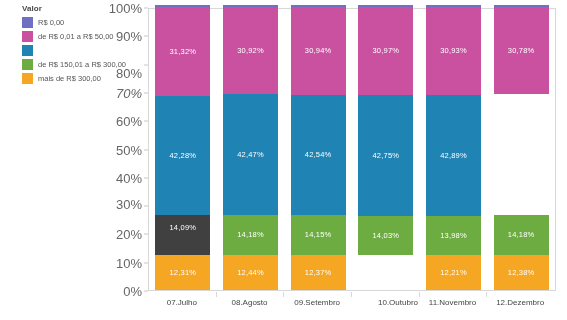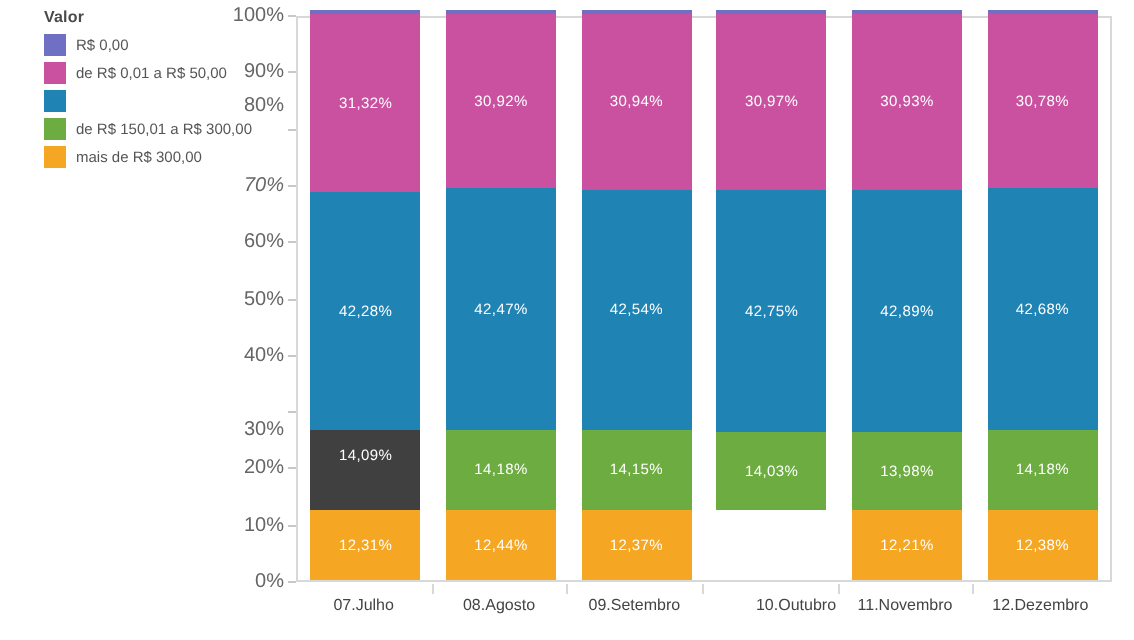--- a/index.html
+++ b/index.html
@@ -59,21 +59,21 @@
   
   #y-axis {
     position: absolute;
     left: 108px; top: 8px;
     width: 40px; height: 283px;
   }
   .y-tick {
     position: absolute;
     right: 6px;
     transform: translateY(-50%);
-    font-size: 10px;
+    font-size: 13px;
     color: #666666;
     text-align: right;
     white-space: nowrap;
   }
   .y-tick-mark {
     position: absolute;
     right: 0px;
     width: 4px;
     height: 1px;
     background: #c8c8c8;
@@ -161,31 +161,31 @@
           <span class="legend-label">mais de R$ 300,00</span>
         </div>
       </div>
   </div>
 
   <div id="y-axis">
       <div class="y-tick" style="top: 0px;">100%</div>
       <div class="y-tick-mark" style="top: 0px;"></div>
       <div class="y-tick" style="top: 28.3px;">90%</div>
       <div class="y-tick-mark" style="top: 28.3px;"></div>
-      <div class="y-tick" style="top: 45px;">80%</div>
+      <div class="y-tick" style="top: 65px;">80%</div>
       <div class="y-tick-mark" style="top: 56.6px;"></div>
       <div class="y-tick" style="top: 84.9px; font-style: italic;">70%</div>
       <div class="y-tick-mark" style="top: 84.9px;"></div>
       <div class="y-tick" style="top: 113.2px;">60%</div>
       <div class="y-tick-mark" style="top: 113.2px;"></div>
       <div class="y-tick" style="top: 141.5px;">50%</div>
       <div class="y-tick-mark" style="top: 141.5px;"></div>
       <div class="y-tick" style="top: 169.8px;">40%</div>
       <div class="y-tick-mark" style="top: 169.8px;"></div>
-      <div class="y-tick" style="top: 207px; text-align: center;">30%</div>
+      <div class="y-tick" style="top: 196px; text-align: center;">30%</div>
       <div class="y-tick-mark" style="top: 198.1px;"></div>
       <div class="y-tick" style="top: 226.4px;">20%</div>
       <div class="y-tick-mark" style="top: 226.4px;"></div>
       <div class="y-tick" style="top: 254.7px;">10%</div>
       <div class="y-tick-mark" style="top: 254.7px;"></div>
       <div class="y-tick" style="top: 283px;">0%</div>
       <div class="y-tick-mark" style="top: 283px;"></div>
     </div>
 
   <div id="plot-frame">
@@ -272,23 +272,20 @@
             <div class="seg" style="background: rgb(111, 111, 196); bottom: 283.028px; height: 2px;"></div>
           </div>
         </div>
         <div class="bar-col" style="left: 344.667px; width: 55px;">
           <div class="bar-stack">
             <div class="seg" style="background: rgb(245, 166, 35); bottom: 0px; height: 35.0354px;">
               <span class="seg-label">12,38%</span>
             </div>
             <div class="seg" style="background: rgb(108, 172, 64); bottom: 35.0354px; height: 40.1294px;">
               <span class="seg-label">14,18%</span>
-            </div>
-            <div class="seg" style="background: rgb(31, 131, 180); bottom: 75.1648px; height: 120.784px;">
-              <span class="seg-label">42,68%</span>
             </div>
             <div class="seg" style="background: rgb(201, 81, 159); bottom: 195.949px; height: 87.1074px;">
               <span class="seg-label">30,78%</span>
             </div>
             <div class="seg" style="background: rgb(111, 111, 196); bottom: 283.057px; height: 2px;"></div>
           </div>
         </div>
       </div>
   </div>
 

